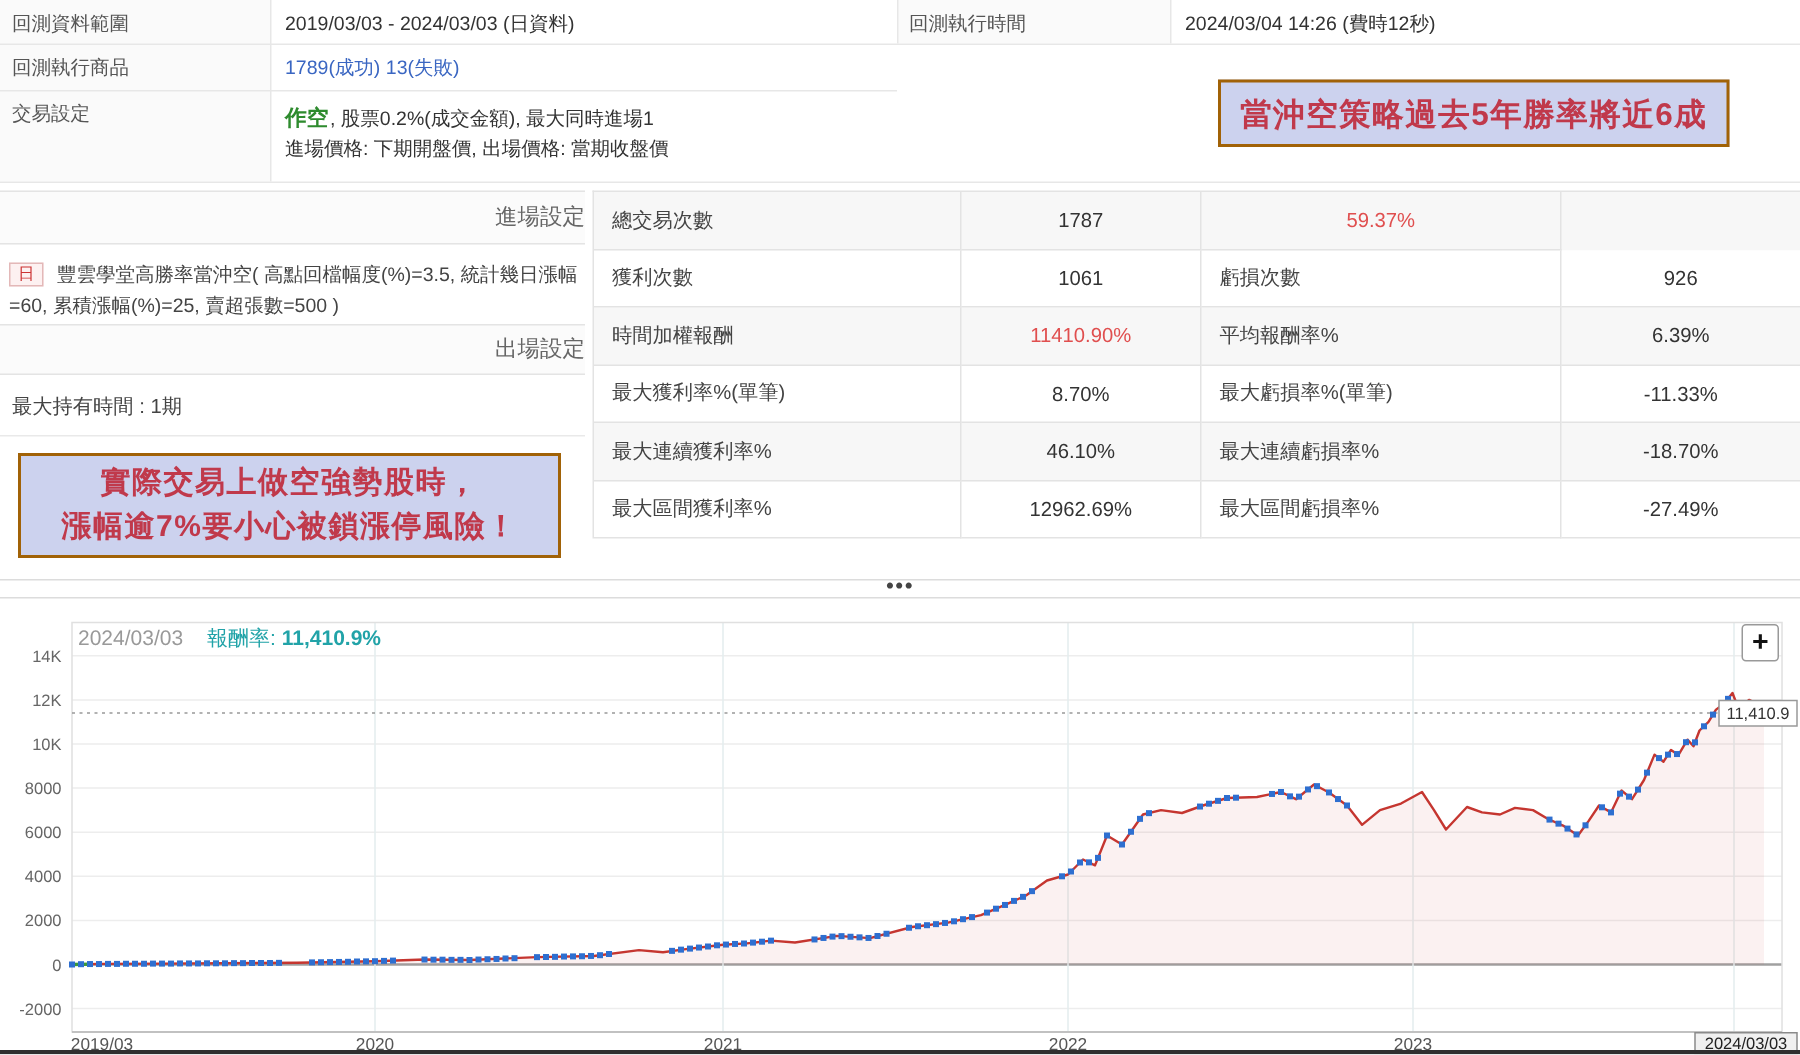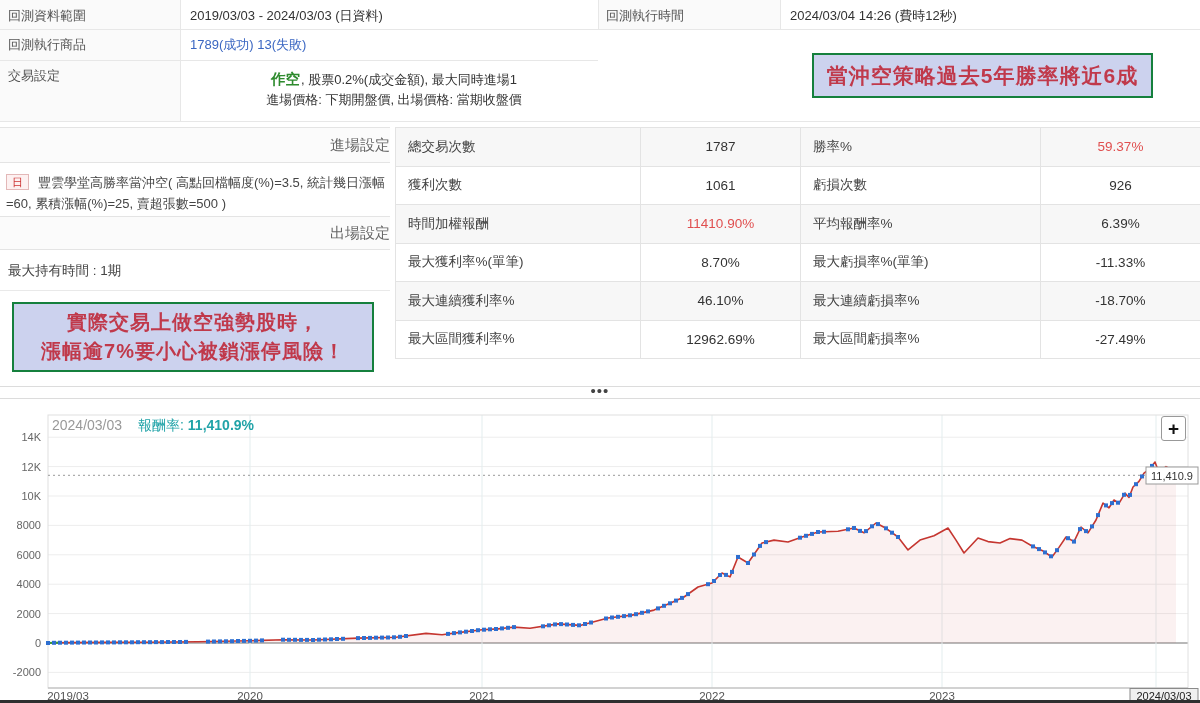--- a/index.html
+++ b/index.html
@@ -5,23 +5,23 @@
   html,body{margin:0;padding:0;background:#fff;}
   .screen{position:relative;width:1200px;height:703px;background:#fff;overflow:hidden;
           font-family:"Liberation Sans","DejaVu Sans",sans-serif;}
   
   .ti-cell{position:absolute;box-sizing:border-box;font-size:13px;color:#333;padding:7px 0 0 10px;background:#fff;}
   .ti-label{background:#fafafa;color:#555;padding-left:8px;}
   .hline{position:absolute;height:1px;background:#e7e7e7;}
   .vline{position:absolute;width:1px;background:#e7e7e7;}
   .link{color:#3a66c2;text-decoration:none;cursor:pointer;}
   .green{color:#2e8b2e;font-weight:bold;font-size:14.5px;margin-right:1px;}
-  .ti-multiline{line-height:20px;padding-top:9px;text-align:center;}
-  
-  .banner{position:absolute;background:#ccd2ee;border:2px solid #15803d;color:#c0394b;
+  .ti-multiline{line-height:20px;padding-top:9px;}
+  
+  .banner{position:absolute;background:#ccd2ee;border:2px solid #a16207;color:#c0394b;
           font-weight:bold;display:flex;align-items:center;justify-content:center;
           text-align:center;box-sizing:border-box;letter-spacing:1px;}
   .banner-top{left:812px;top:53px;width:341px;height:45px;font-size:21px;}
   .banner-left{left:12px;top:302px;width:362px;height:70px;font-size:20px;line-height:29px;}
   
   .panel-h{position:absolute;left:0;width:390px;box-sizing:border-box;background:#fbfbfb;
            border-top:1px solid #e4e4e4;border-bottom:1px solid #e4e4e4;color:#666;
            font-size:15px;text-align:right;}
   .panel-h1{top:127px;height:36px;line-height:34px;}
   .panel-h2{top:216px;height:34px;line-height:32px;}
@@ -96,21 +96,20 @@
   <div class="strategy">
     <span class="badge">日</span><span>豐雲學堂高勝率當沖空( 高點回檔幅度(%)=3.5, 統計幾日漲幅=60, 累積漲幅(%)=25, 賣超張數=500 )</span>
   </div>
   <div class="panel-h panel-h2">出場設定</div>
   <div class="maxhold">最大持有時間 : 1期</div>
 
   <div class="stats-table" id="statsTable">
       <div class="srow">
         <div class="slabel">總交易次數</div>
         <div class="sval">1787</div>
-        <div class="slabel">勝率%</div>
         <div class="sval red">59.37%</div>
       </div>
       <div class="srow">
         <div class="slabel">獲利次數</div>
         <div class="sval">1061</div>
         <div class="slabel">虧損次數</div>
         <div class="sval">926</div>
       </div>
       <div class="srow">
         <div class="slabel">時間加權報酬</div>

